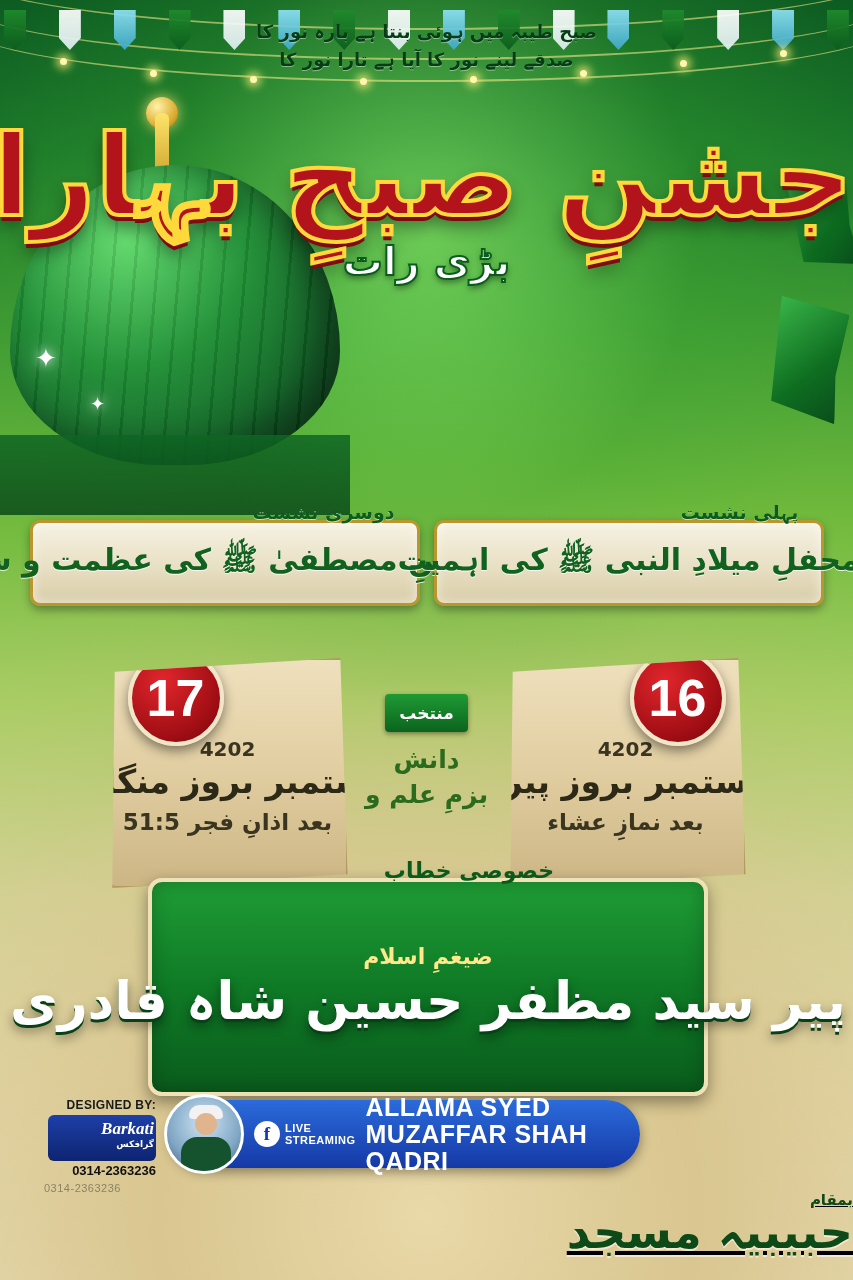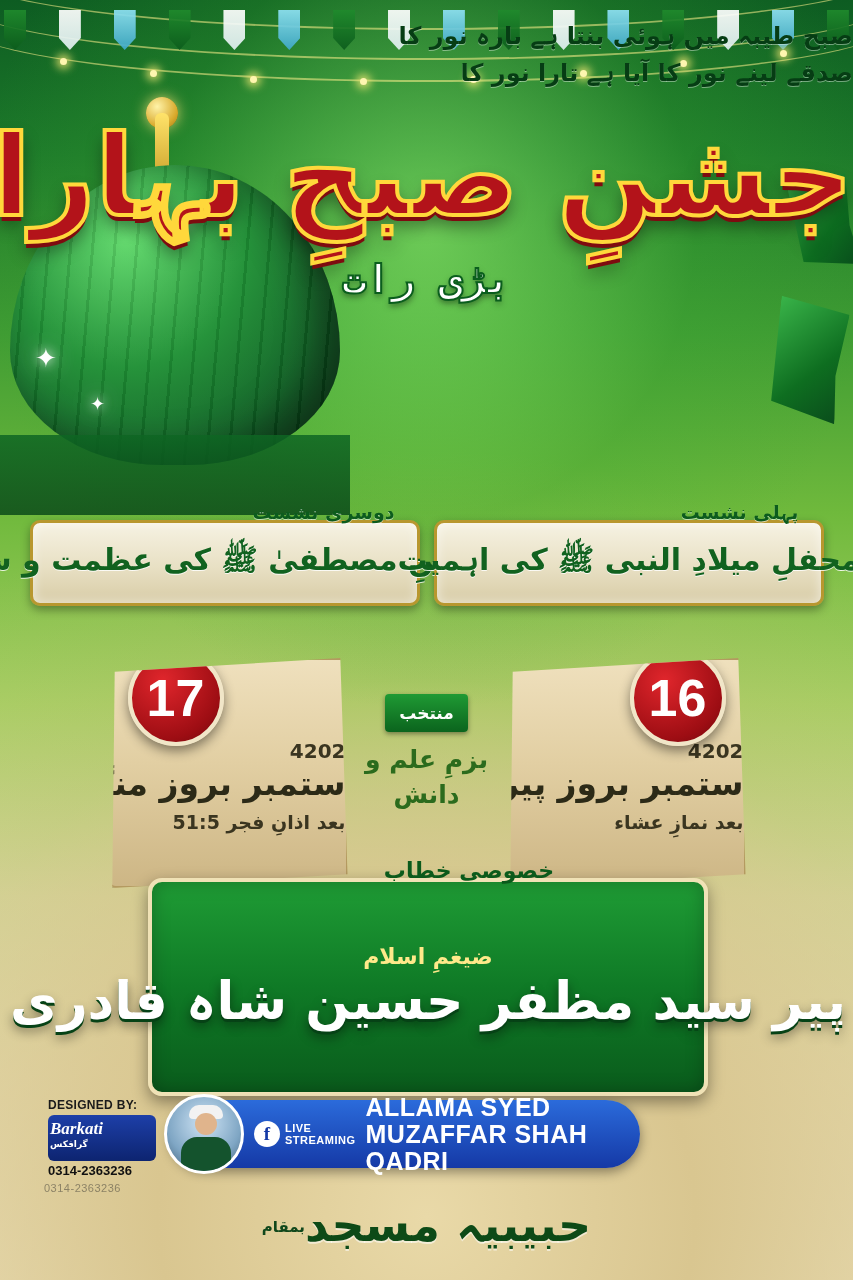--- a/index.html
+++ b/index.html
@@ -89,46 +89,45 @@
 
   
   .urdu {
     direction: rtl; unicode-bidi: bidi-override;
     font-family: "DejaVu Sans", sans-serif;
     white-space: nowrap;
   }
 
   .top-couplet {
     position: absolute; top: 18px; left: 0; width: 100%;
-    text-align: right; color: #063d14;
-    font-size: 24px; line-height: 1.55; font-weight: bold;
+    text-align: center; color: #063d14;
+    font-size: 18px; line-height: 1.55; font-weight: bold;
     text-shadow: 0 1px 0 rgba(255,255,255,.4);
   }
 
   
   .title-block {
     position: absolute; top: 120px; left: 0; width: 100%;
     text-align: center;
   }
   .title-main {
     font-size: 112px; font-weight: bold; line-height: 1.0;
     color: #b3131a;
     -webkit-text-stroke: 4px #ffd83b;
     text-shadow:
       0 0 2px #ffe866,
       0 6px 0 #7e0b10,
       0 10px 18px rgba(0,0,0,.45);
     letter-spacing: -6px;
   }
   .title-sub {
-    margin-top: 24px;
+    margin-top: 6px;
     font-size: 40px; font-weight: bold; color: #ffffff;
     -webkit-text-stroke: 2px #0a5e1d;
     text-shadow: 0 3px 6px rgba(0,0,0,.5);
-    font-family: Liberation Mono, monospace;
   }
 
   
   .sessions {
     position: absolute; top: 520px; left: 0; width: 100%;
     display: flex; justify-content: center; gap: 14px; padding: 0 18px;
   }
   .session {
     position: relative; width: 390px; height: 86px;
     background: linear-gradient(180deg, #f6f2e2 0%, #e8e0c4 55%, #d8cca6 100%);
@@ -153,28 +152,28 @@
     display: flex; justify-content: center; align-items: flex-start; gap: 4px;
   }
   .scroll {
     position: relative; width: 240px; height: 230px;
     margin-top: 28px;
     background: linear-gradient(180deg,#efe0bd 0%, #e2cfa3 45%, #cdb685 100%);
     border: 2px solid #b49a60;
     border-radius: 8px;
     box-shadow: 0 6px 14px rgba(0,0,0,.35);
     clip-path: polygon(3% 6%, 97% 0%, 100% 94%, 2% 100%);
-    display: flex; flex-direction: column; align-items: flex-end; justify-content: center;
+    display: flex; flex-direction: column; align-items: center; justify-content: center;
     padding-top: 26px;
   }
   .scroll .day {
     font-size: 33px; font-weight: bold; color: #2c2a17; line-height: 1.25;
   }
   .scroll .yr { font-size: 20px; font-weight: bold; color: #3a3520; }
-  .scroll .note { font-size: 19px; font-weight: bold; color: #3a3520; margin-top: 6px; }
+  .scroll .note { font-size: 23px; font-weight: bold; color: #3a3520; margin-top: 6px; }
   .badge-num {
     position: absolute; width: 96px; height: 96px; border-radius: 50%;
     background: radial-gradient(circle at 35% 30%, #e0262c, #9d0d13 70%, #6c080c 100%);
     border: 4px solid #f1e6c8;
     color: #ffffff; font-size: 52px; font-weight: bold;
     display: flex; align-items: center; justify-content: center;
     box-shadow: 0 5px 12px rgba(0,0,0,.45);
     top: -10px;
   }
   .badge-num.left { left: 18px; }
@@ -203,21 +202,21 @@
     font-size: 22px; font-weight: bold; color: #0b5a1b;
   }
   .speaker-title { font-size: 22px; font-weight: bold; color: #ffe98a; margin-bottom: 2px; }
   .speaker-name {
     font-size: 52px; font-weight: bold; color: #ffffff;
     text-shadow: 0 3px 0 #064216, 0 6px 12px rgba(0,0,0,.45);
   }
 
   
   .designed {
-    position: absolute; left: 48px; top: 1098px; width: 108px; text-align: left;
+    position: absolute; left: 48px; top: 1098px; width: 108px; text-align: right;
   }
   .designed .lbl { font-size: 12px; font-weight: bold; color: #1a1a1a; letter-spacing: .3px; }
   .designed .brand {
     margin-top: 3px; background: linear-gradient(180deg,#1d3fa8,#0d2470);
     color: #fff; border-radius: 6px; padding: 4px 2px 12px;
     font-family: "Liberation Serif", serif; font-style: italic; font-size: 17px; font-weight: bold;
   }
   .designed .brand small { display: block; font-size: 9px; font-style: normal; }
   .designed .phone { font-size: 13px; font-weight: bold; color: #111; margin-top: 2px; }
 
@@ -244,21 +243,21 @@
     width: 26px; height: 26px; border-radius: 50%; background: #fff; color: #1539a6;
     font-weight: bold; font-size: 19px; font-family: "Liberation Serif", serif;
     display: flex; align-items: center; justify-content: center;
   }
   .fb-live { color: #fff; font-size: 11px; font-weight: bold; letter-spacing: .5px; line-height: 1.1; }
   .live-name { color: #fff; font-size: 25px; font-weight: bold; line-height: 1.08; letter-spacing: .5px; }
 
   
   .mosque-footer {
     position: absolute; left: 0; bottom: 0; width: 100%; height: 110px;
-    display: flex; flex-direction: row; align-items: center; justify-content: center;
+    display: flex; flex-direction: column; justify-content: center; text-decoration: underline;
   }
   .mosque-logo {
     font-size: 15px; font-weight: bold; color: #10471b; margin-bottom: -4px;
   }
   .mosque-name {
     font-size: 46px; font-weight: bold; color: #0d4a17;
     text-shadow: 0 2px 0 rgba(255,255,255,.55);
   }
   .mosque-addr { font-size: 26px; font-weight: bold; color: #0d4a17; margin-top: -6px; }
 
@@ -345,22 +344,22 @@
     <div class="scroll">
       <div class="badge-num left">17</div>
       <div class="urdu yr">2024</div>
       <div class="urdu day">ستمبر بروز منگل</div>
       <div class="urdu note">بعد اذانِ فجر 5:15</div>
     </div>
 
     <div class="middle-tag">
       <div class="urdu ribbon">منتخب</div>
       <div class="middle-lines">
+        <div class="urdu">دانش</div>
         <div class="urdu">بزمِ علم و</div>
-        <div class="urdu">دانش</div>
       </div>
     </div>
 
     <div class="scroll">
       <div class="badge-num right">16</div>
       <div class="urdu yr">2024</div>
       <div class="urdu day">ستمبر بروز پیر</div>
       <div class="urdu note">بعد نمازِ عشاء</div>
     </div>
 

